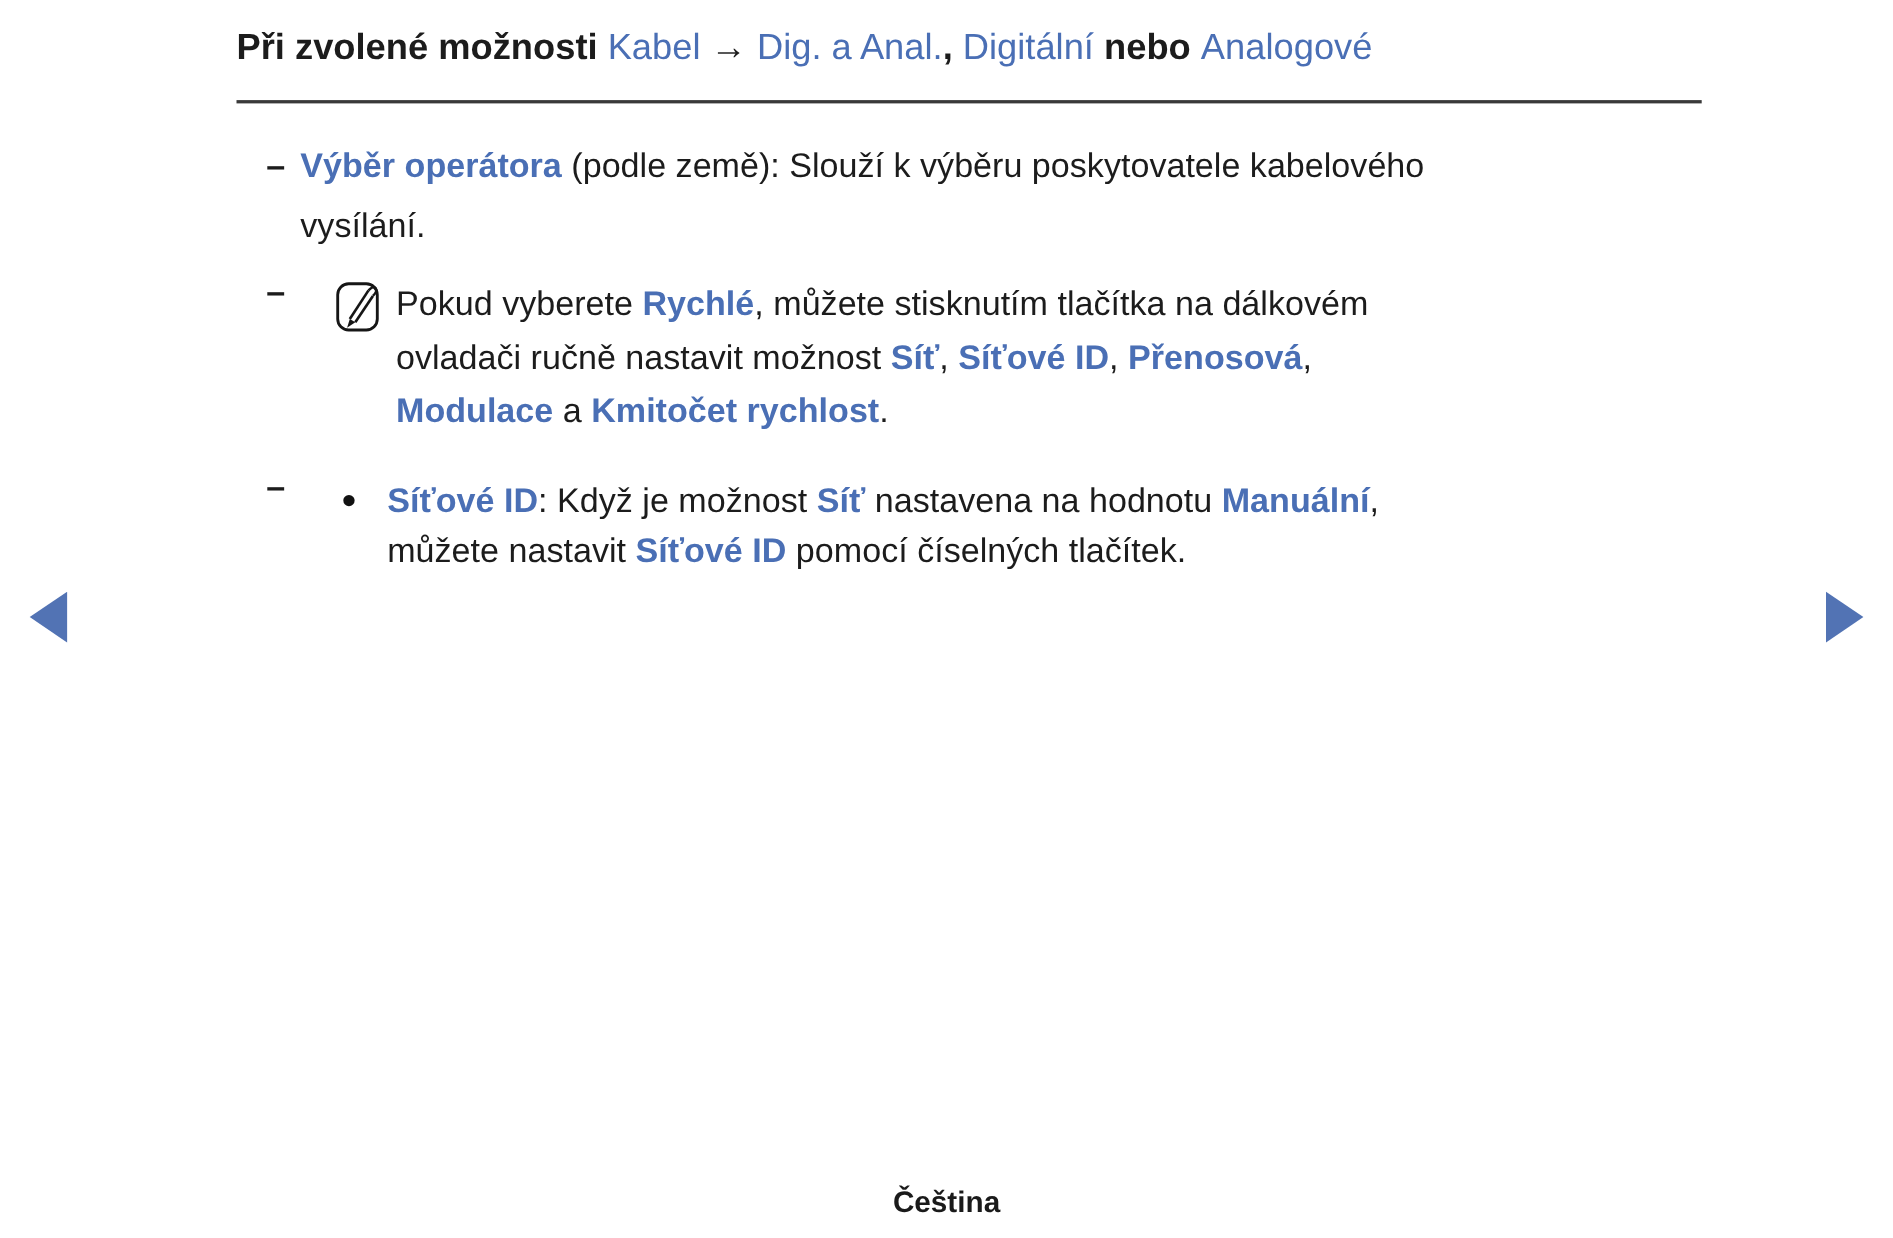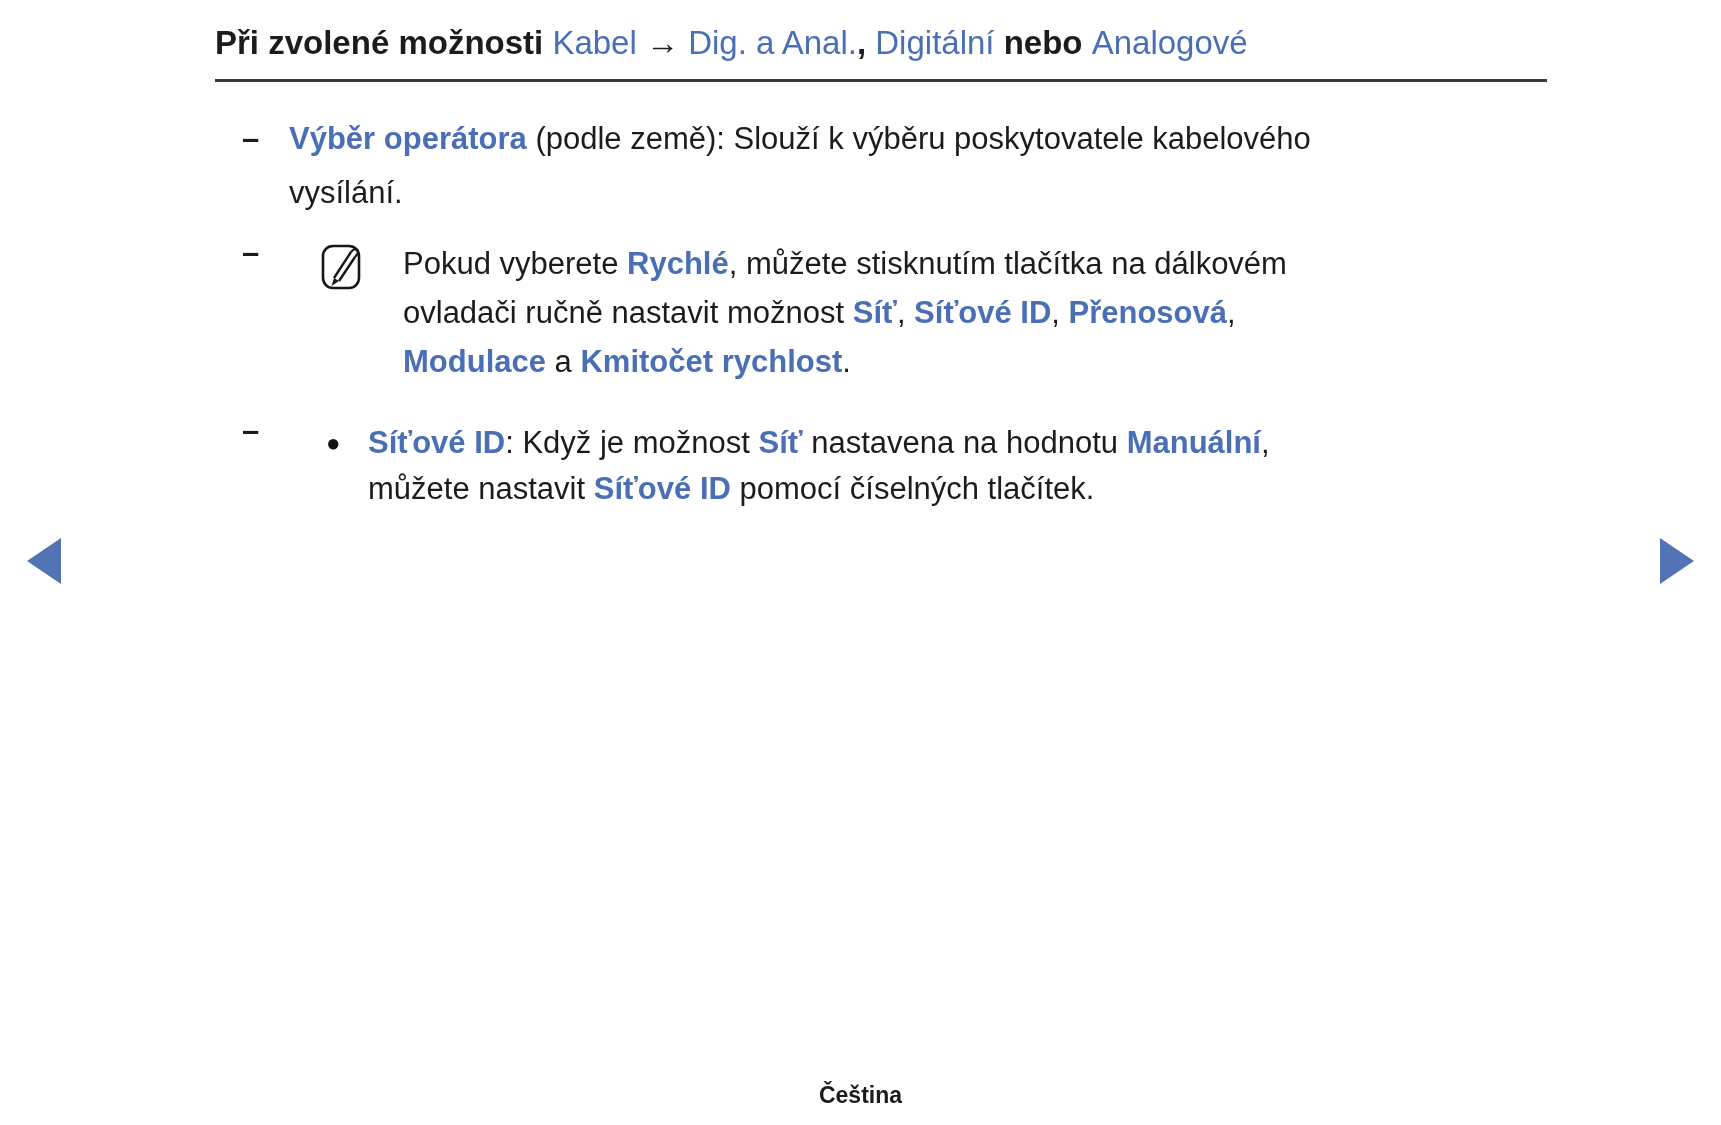--- a/index.html
+++ b/index.html
@@ -23,21 +23,21 @@
     left:215px;
     top:22px;
     width:1340px;
   }
   .title{
     font-size:33px;
     line-height:1.25;
     color:var(--black);
     font-weight:bold;
     border-bottom:3px solid var(--rule);
-    padding-bottom:16px;
+    padding-bottom:28px;
     width:1332px;
     white-space:pre-wrap;
   }
   .body-list{
     margin-top:30px;
   }
   .item{
     display:flex;
     align-items:flex-start;
     margin-bottom:7px;
@@ -48,32 +48,30 @@
   .item > .marker{
     flex:0 0 31px;
     margin-left:27px;
     margin-right:0;
     font-weight:bold;
     color:var(--black);
   }
   .item > .col{
     flex:1 1 auto;
     min-width:0;
-    margin-left:16px;
   }
   .runs{
     white-space:pre-wrap;
   }
   .note{
     display:flex;
     align-items:flex-start;
     margin:14px 0 10px 32px;
     font-size:31px;
     line-height:1.58;
-    gap:27px;
   }
   .note .note-icon{
     flex:0 0 40px;
     margin-top:4px;
     margin-right:15px;
   }
   .sub-item{
     display:flex;
     align-items:flex-start;
     margin-top:16px;
@@ -106,21 +104,21 @@
     left:1660px;top:538px;
     border-top:23px solid transparent;
     border-bottom:23px solid transparent;
     border-left:34px solid var(--arrow);
   }
   .footer{
     position:absolute;
     left:0;right:0;
     bottom:16px;
     text-align:center;
-    font-size:23px;
+    font-size:27px;
     font-weight:bold;
     color:#1a1a1a;
   }
 </style>
 </head>
 <body>
 
 <div class="page">
 
   <div class="content">

